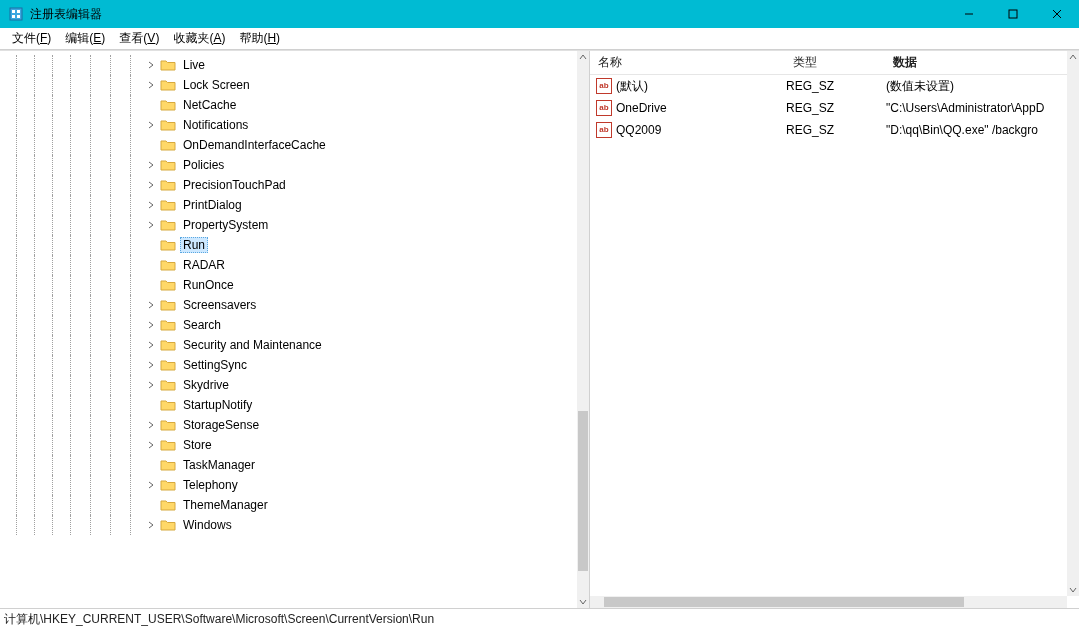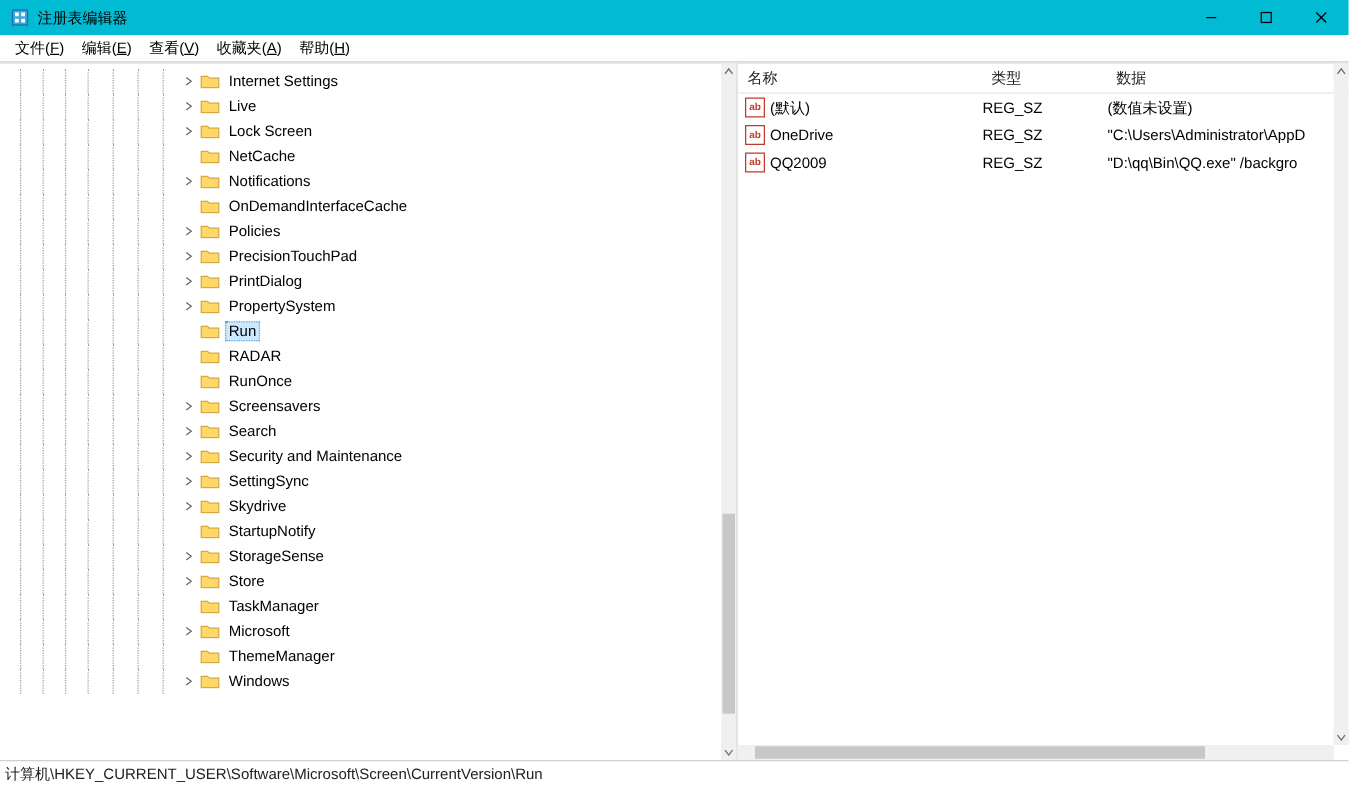--- a/index.html
+++ b/index.html
@@ -27,21 +27,21 @@
 .label { padding:1px 3px; }
 .label.selected { background:#CDE8FF; border:1px dotted #5aa7e0; padding:0 2px; }
 .vscroll { position:absolute; right:0; top:0; width:12px; bottom:0; background:#f0f0f0; }
 .vscroll .thumb { position:absolute; left:1px; right:1px; background:#c8c8c8; }
 .vscroll .arrow { position:absolute; left:0; right:0; height:12px; background:#f0f0f0; display:flex; align-items:center; justify-content:center; }
 .right-pane { flex:1; position:relative; }
 .list-header { height:24px; display:flex; align-items:center; border-bottom:1px solid #e6e6e6; }
 .list-header .col { padding:4px 8px; color:#222; border-right:1px solid transparent; }
 .col-name { width:195px; }
 .col-type { width:100px; }
-.col-data { flex:1; }
+.col-data { flex:1;font-weight:bold; }
 .list-body { }
 .list-row { height:22px; display:flex; align-items:center; cursor:default; }
 .val-icon { width:16px; height:16px; margin-left:6px; margin-right:4px; display:flex; align-items:center; justify-content:center; background:#fff; border:1px solid #c0392b; }
 .val-icon span { color:#c0392b; font-size:8px; font-weight:bold; line-height:1; }
 .cell { overflow:hidden; text-overflow:clip; white-space:nowrap; padding-right:6px; }
 .cell.name { width:170px; }
 .cell.type { width:100px; }
 .cell.data { flex:1; }
 .right-pane .vscroll { right:0; }
 .right-pane .hscroll { position:absolute; left:0; right:12px; bottom:0; height:12px; background:#f0f0f0; }
@@ -107,42 +107,20 @@
             <span class="twisty">
               <svg width="10" height="10">
                 <polyline points="3,2 7,5 3,8" stroke-width="1"></polyline>
               </svg>
             </span>
             <span class="folder">
               <svg width="16" height="12" viewBox="0 0 16 12">
                 <path d="M1 2h5l1.5 1.5H15V11H1z"></path>
               </svg>
             </span>
-            <span class="label">Internet Settings</span>
-          </div>
-          <div class="tree-row">
-            <span class="guides" style="width: 130px;">
-              <span class="guide-v" style="left: 2px;"></span>
-              <span class="guide-v" style="left: 20px;"></span>
-              <span class="guide-v" style="left: 38px;"></span>
-              <span class="guide-v" style="left: 56px;"></span>
-              <span class="guide-v" style="left: 76px;"></span>
-              <span class="guide-v" style="left: 96px;"></span>
-              <span class="guide-v" style="left: 116px;"></span>
-            </span>
-            <span class="twisty">
-              <svg width="10" height="10">
-                <polyline points="3,2 7,5 3,8" stroke-width="1"></polyline>
-              </svg>
-            </span>
-            <span class="folder">
-              <svg width="16" height="12" viewBox="0 0 16 12">
-                <path d="M1 2h5l1.5 1.5H15V11H1z"></path>
-              </svg>
-            </span>
             <span class="label">Live</span>
           </div>
           <div class="tree-row">
             <span class="guides" style="width: 130px;">
               <span class="guide-v" style="left: 2px;"></span>
               <span class="guide-v" style="left: 20px;"></span>
               <span class="guide-v" style="left: 38px;"></span>
               <span class="guide-v" style="left: 56px;"></span>
               <span class="guide-v" style="left: 76px;"></span>
               <span class="guide-v" style="left: 96px;"></span>
@@ -563,21 +541,21 @@
             <span class="twisty">
               <svg width="10" height="10">
                 <polyline points="3,2 7,5 3,8" stroke-width="1"></polyline>
               </svg>
             </span>
             <span class="folder">
               <svg width="16" height="12" viewBox="0 0 16 12">
                 <path d="M1 2h5l1.5 1.5H15V11H1z"></path>
               </svg>
             </span>
-            <span class="label">Microsoft</span>
+            <span class="label">Telephony</span>
           </div>
           <div class="tree-row">
             <span class="guides" style="width: 130px;">
               <span class="guide-v" style="left: 2px;"></span>
               <span class="guide-v" style="left: 20px;"></span>
               <span class="guide-v" style="left: 38px;"></span>
               <span class="guide-v" style="left: 56px;"></span>
               <span class="guide-v" style="left: 76px;"></span>
               <span class="guide-v" style="left: 96px;"></span>
               <span class="guide-v" style="left: 116px;"></span>

